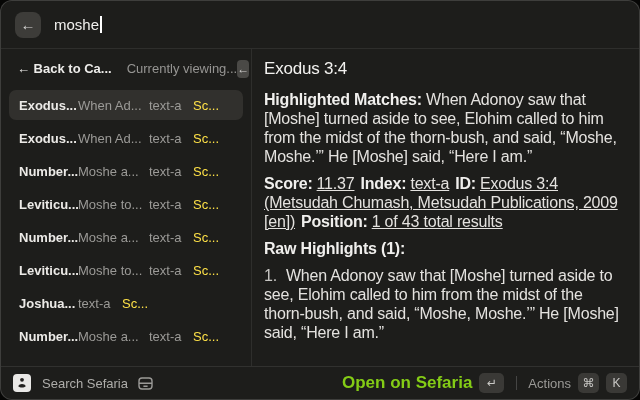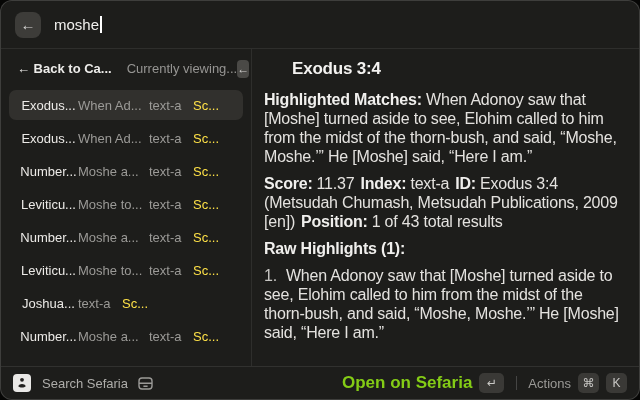--- a/index.html
+++ b/index.html
@@ -28,31 +28,31 @@
           display:flex; flex-direction:column; }
   .left-header { height:39px; flex:0 0 39px; display:flex; align-items:center; padding:0 12px 0 16px; }
   .back-link { font-size:13px; font-weight:700; color:#edecea; cursor:pointer; white-space:nowrap; }
   .viewing-label { font-size:13px; color:#969593; margin-left:15px; white-space:nowrap; flex:1; }
   .back-badge { width:21px; height:18px; border-radius:4px; background:#4a4946; color:#d2d1cf;
                 font-size:12px; display:flex; align-items:center; justify-content:center; }
   .list { padding:2px 8px 0; }
   .row { height:30px; margin-bottom:3px; border-radius:7px; display:flex; align-items:center;
          padding:0 10px; cursor:pointer; }
   .row.selected { background:#31302d; }
-  .row .t  { width:59px; font-size:13px; font-weight:400; color:#eceae7; white-space:nowrap; overflow:hidden;text-align:center; }
+  .row .t  { width:59px; font-size:13px; font-weight:700; color:#eceae7; white-space:nowrap; overflow:hidden; }
   .row .s  { width:71px; font-size:13px; color:#9b9a97; white-space:nowrap; overflow:hidden; }
   .row .g  { width:44px; font-size:13px; color:#9b9a97; white-space:nowrap; overflow:hidden; }
   .row .x  { flex:1; font-size:13px; color:#fde047; white-space:nowrap; overflow:hidden; }
   
   .right { flex:1; padding:10px 13px 0 12px; color:#e4e2df; overflow:hidden; }
-  .right h1 { font-size:17px; font-weight:700; color:#f3f2f0; margin-bottom:11px; letter-spacing:-0.2px;margin-left:28px; }
+  .right h1 { font-size:17px; font-weight:400; color:#f3f2f0; margin-bottom:11px; letter-spacing:-0.2px; }
   .right p { font-size:16px; line-height:19px; letter-spacing:-0.2px; margin-bottom:8px; }
   .right b { color:#f0efed; font-weight:700; }
   .meta b { margin-right:4px; }
-  .meta span.v { margin-right:6px; }
+  .meta span.v { margin-right:6px;text-decoration:underline; }
   .rawlabel { margin-bottom:7px; }
   .rawitem .num { color:#c7c6c3; margin-right:9px; }
   
   .footer { height:33px; flex:0 0 33px; border-top:1px solid rgba(255,255,255,0.09);
             display:flex; align-items:center; padding:0 12px; }
   .app-icon { width:18px; height:18px; border-radius:4px; background:#e9e8e6;
               display:flex; align-items:center; justify-content:center; }
   .app-name { font-size:13px; color:#aeadaa; margin-left:11px; }
   .drive-icon { margin-left:10px; display:flex; align-items:center; }
   .f-spacer { flex:1; }

